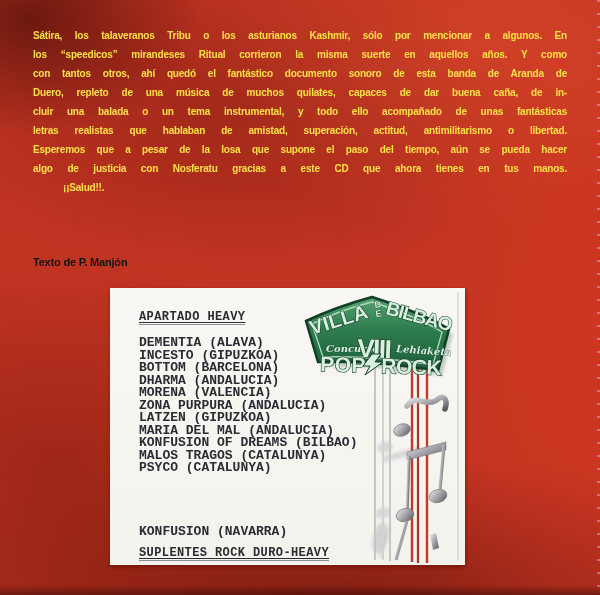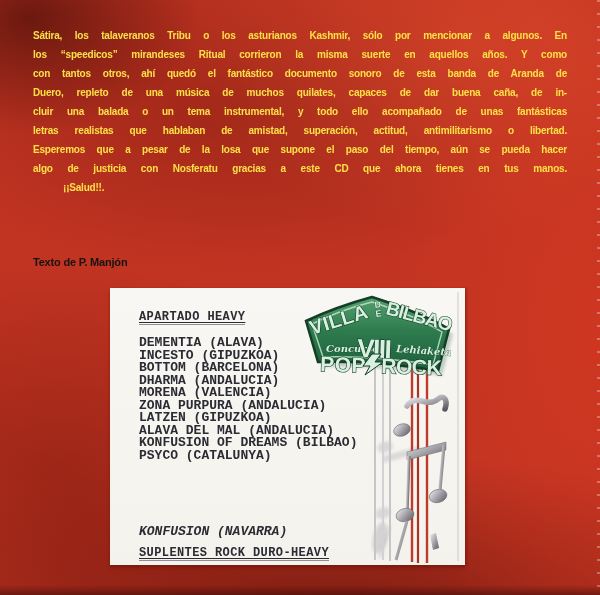--- a/index.html
+++ b/index.html
@@ -28,21 +28,21 @@
     color:#171310;font-weight:700;font-size:11px;letter-spacing:-0.2px;}
   .card{position:absolute;left:110px;top:288px;width:355px;height:277px;
     background:linear-gradient(180deg,#f8f7f3 0%,#f3f2ec 100%);
     box-shadow:0 3px 3px rgba(110,20,10,.55), 2px 0 2px rgba(110,20,10,.3);
     font-family:"Liberation Mono", monospace;font-weight:700;color:#2b2b33;}
   .heading{position:absolute;left:29px;font-size:12px;letter-spacing:.4px;
     text-decoration:underline;text-underline-offset:2px;text-decoration-thickness:1.3px;
     border-bottom:1px solid rgba(40,40,55,.5);padding-bottom:0;white-space:pre;}
   .h1{top:22px;} .h2{top:210px;margin-top:48px;}
   .bands{position:absolute;left:29px;}
-  .b1{top:49px;} .b2{top:238px;font-style:italic;}
+  .b1{top:49px;} .b2{top:238px;}
   .band{height:12.5px;line-height:12.5px;font-size:13px;white-space:pre;}
   .art{position:absolute;left:185px;top:0;width:170px;height:277px;}
 </style>
 </head>
 <body>
 
 <div class="intro">
   <div class="ln">Sátira, los talaveranos Tribu o los asturianos Kashmir, sólo por mencionar a algunos. En</div>
   <div class="ln">los “speedicos” mirandeses Ritual corrieron la misma suerte en aquellos años. Y como</div>
   <div class="ln">con tantos otros, ahí quedó el fantástico documento sonoro de esta banda de Aranda de</div>
@@ -59,22 +59,23 @@
 <div class="card">
   <div class="heading h1">APARTADO HEAVY</div>
   <div class="bands b1">
     <div class="band">DEMENTIA (ALAVA)</div>
     <div class="band">INCESTO (GIPUZKOA)</div>
     <div class="band">BOTTOM (BARCELONA)</div>
     <div class="band">DHARMA (ANDALUCIA)</div>
     <div class="band">MORENA (VALENCIA)</div>
     <div class="band">ZONA PURPURA (ANDALUCIA)</div>
     <div class="band">LATZEN (GIPUZKOA)</div>
-    <div class="band">ALAVA DEL MAL (ANDALUCIA)</div>
+    <div class="band">MARIA DEL MAL (ANDALUCIA)</div>
     <div class="band">KONFUSION OF DREAMS (BILBAO)</div>
+    <div class="band">MALOS TRAGOS (CATALUNYA)</div>
     <div class="band">PSYCO (CATALUNYA)</div>
   </div>
   <div class="heading h2">SUPLENTES ROCK DURO-HEAVY</div>
   <div class="bands b2">
     <div class="band">KONFUSION (NAVARRA)</div>
   </div>
 
   <svg class="art" viewBox="0 0 170 277">
     <defs>
       <linearGradient id="gbadge" x1="0" y1="0" x2="0" y2="1">

